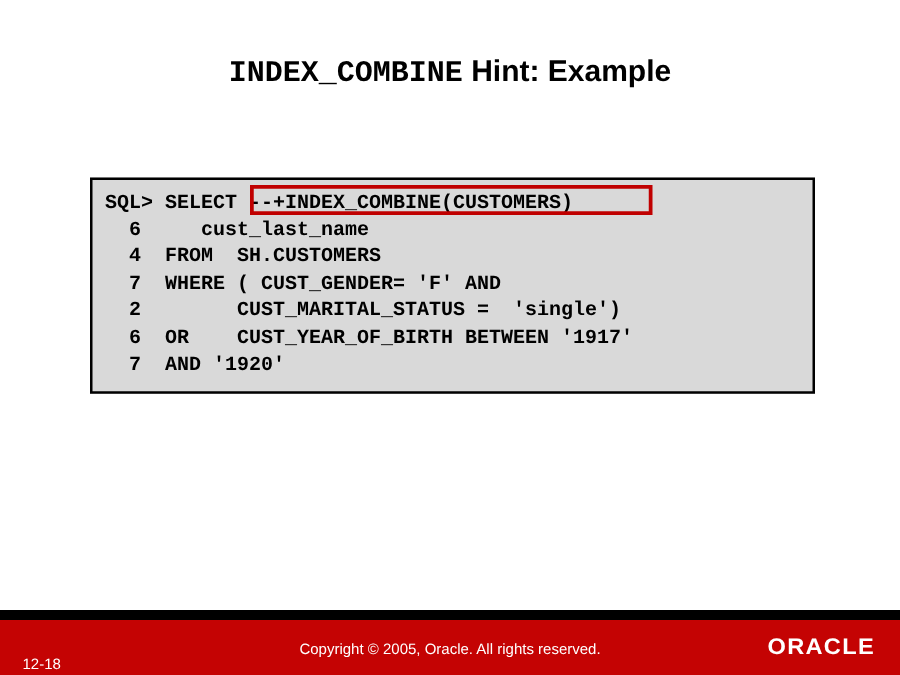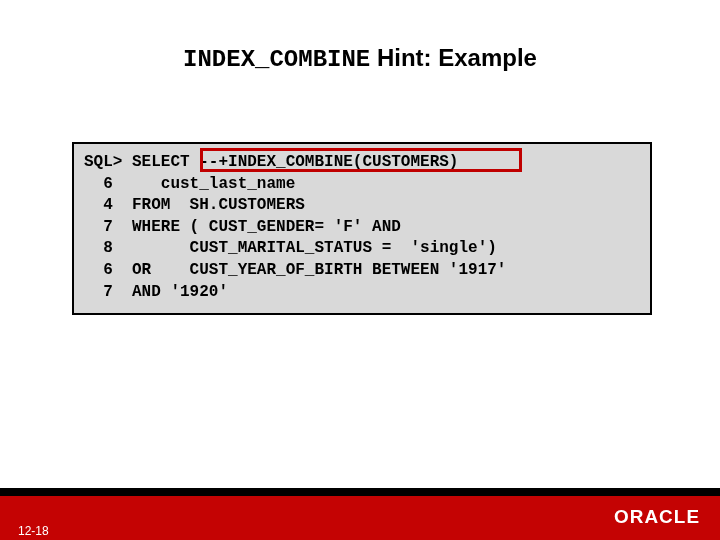--- a/index.html
+++ b/index.html
@@ -89,23 +89,24 @@
 <body>
 
 <div class="title">
   <span class="mono">INDEX_COMBINE</span><span> Hint: Example</span>
 </div>
 
 <div class="code-box"><span>SQL&gt; SELECT --+INDEX_COMBINE(CUSTOMERS)</span>
 <span>  6     cust_last_name</span>
 <span>  4  FROM  SH.CUSTOMERS</span>
 <span>  7  WHERE ( CUST_GENDER= 'F' AND</span>
-<span>  8        CUST_MARITAL_STATUS =  'single')</span>
+<span>  2        CUST_MARITAL_STATUS =  'single')</span>
 <span>  6  OR    CUST_YEAR_OF_BIRTH BETWEEN '1917'</span>
 <span>  7  AND '1920'</span></div>
 
 <div class="highlight-rect" style="left:200px;top:148px;width:322px;height:24px;"></div>
 
 <div class="footer-strip"></div>
 <div class="footer-bar">
   <div class="slide-num">12-18</div>
+  <div class="copyright">Copyright © 2005, Oracle. All rights reserved.</div>
   <div class="oracle-logo">ORACLE</div>
 </div>
 
 </body></html>

